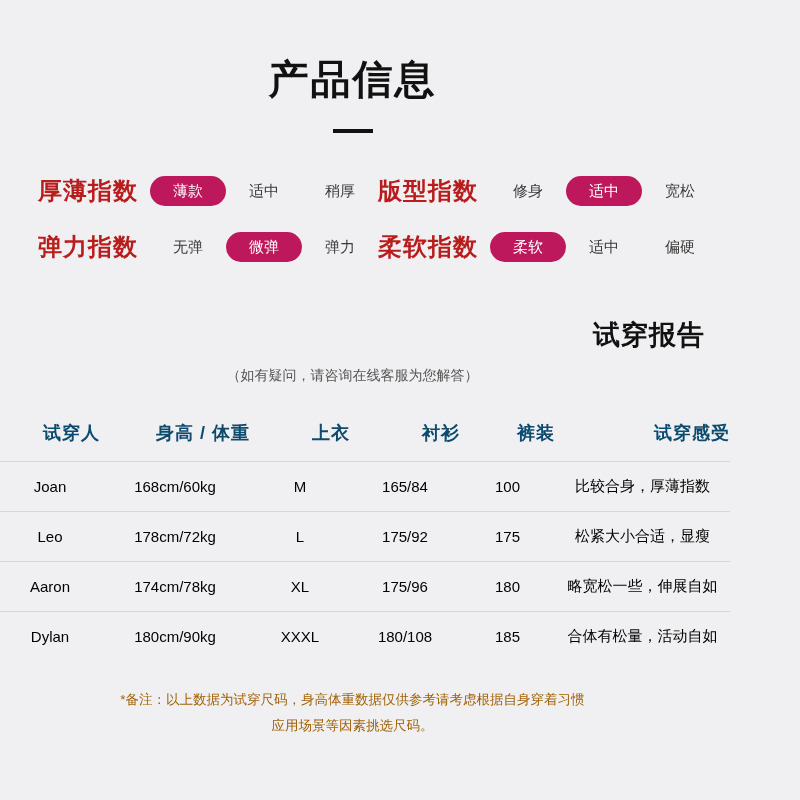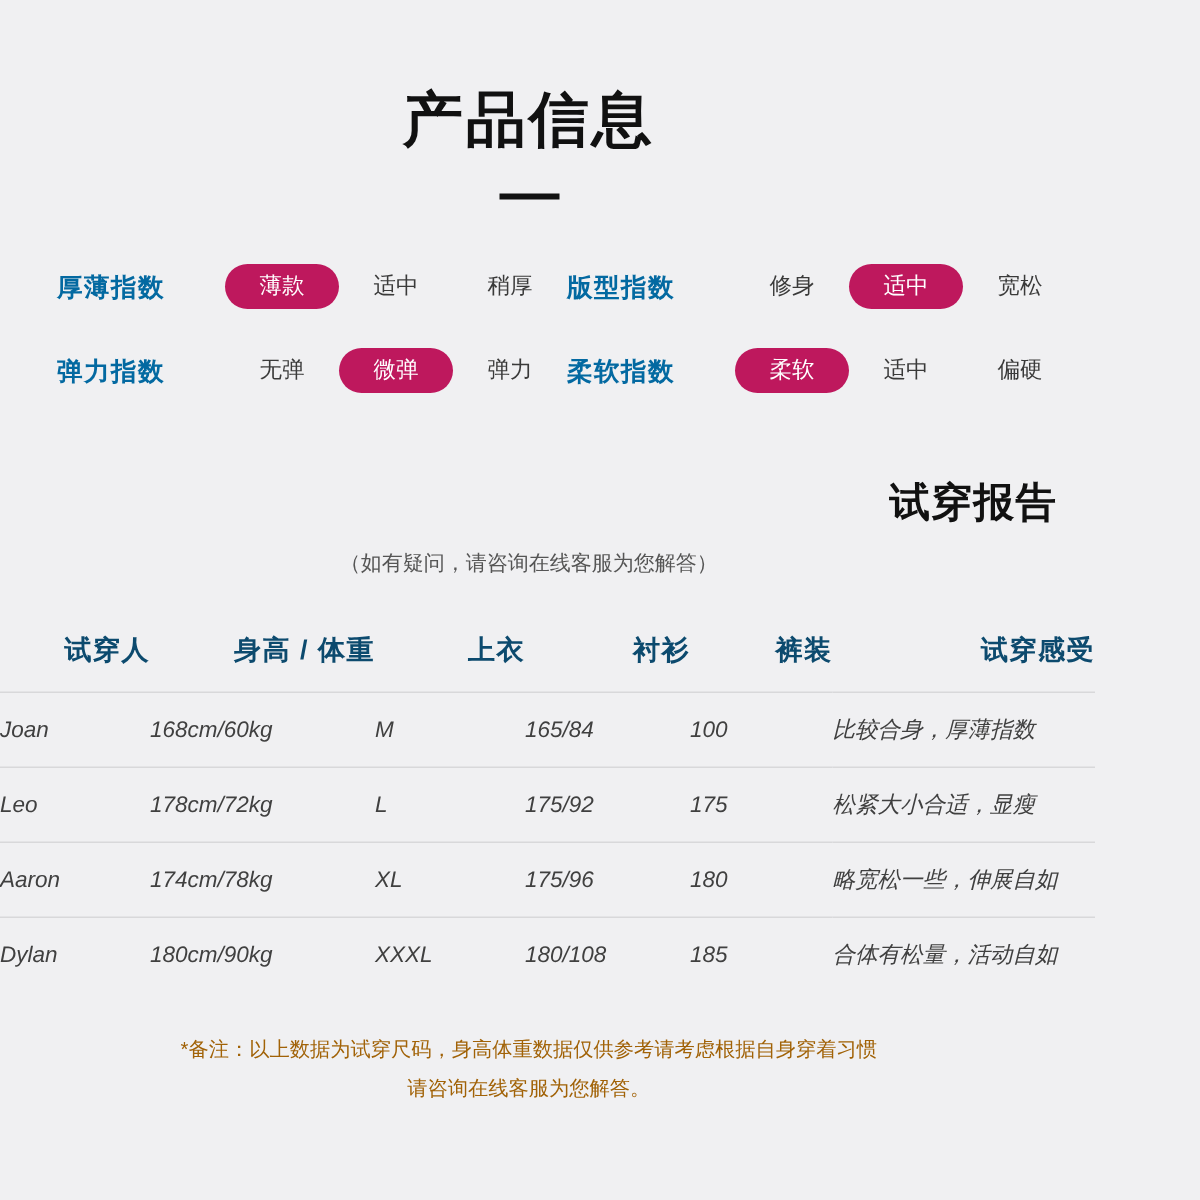--- a/index.html
+++ b/index.html
@@ -46,23 +46,23 @@
     display: flex;
     align-items: center;
     height: 56px;
   }
   .idx-group {
     flex: 1 1 50%;
     display: flex;
     align-items: center;
   }
   .idx-label {
-    font-size: 17px;
-    font-weight: bold;
-    color: #0369a1;
+    font-size: 24px;
+    font-weight: bold;
+    color: #b91c1c;
     width: 112px;
     flex: 0 0 112px;
     letter-spacing: 1px;
   }
   .idx-opts {
     display: flex;
     align-items: center;
     flex: 1;
   }
   .idx-opt {
@@ -105,25 +105,24 @@
   .tbl th {
     font-size: 18px;
     font-weight: bold;
     color: #0c4a6e;
     padding: 10px 0 16px 0;
     text-align: right;
     letter-spacing: 1px;
   }
   .tbl td {
     font-size: 15px;
-    color: #404040;
-    text-align: left;
+    color: #000000;
+    text-align: center;
     padding: 15px 0;
     border-top: 1px solid #d8d8da;
-    font-style: italic;
   }
   .tbl tr.row:first-child td {
     border-top: 1px solid #d8d8da;
   }
   .col-name   { width: 100px; }
   .col-hw     { width: 150px; }
   .col-top    { width: 100px; }
   .col-shirt  { width: 110px; }
   .col-pants  { width: 95px; }
   .col-feel   { width: 175px; }
@@ -248,16 +247,16 @@
         <td>XXXL</td>
         <td>180/108</td>
         <td>185</td>
         <td class="cell-feel">合体有松量，活动自如</td>
       </tr>
     </tbody>
   </table>
 
   <div class="note">
     <div>*备注：以上数据为试穿尺码，身高体重数据仅供参考请考虑根据自身穿着习惯</div>
-    <div>请咨询在线客服为您解答。</div>
+    <div>应用场景等因素挑选尺码。</div>
   </div>
 
 </div>
 
 </body></html>

